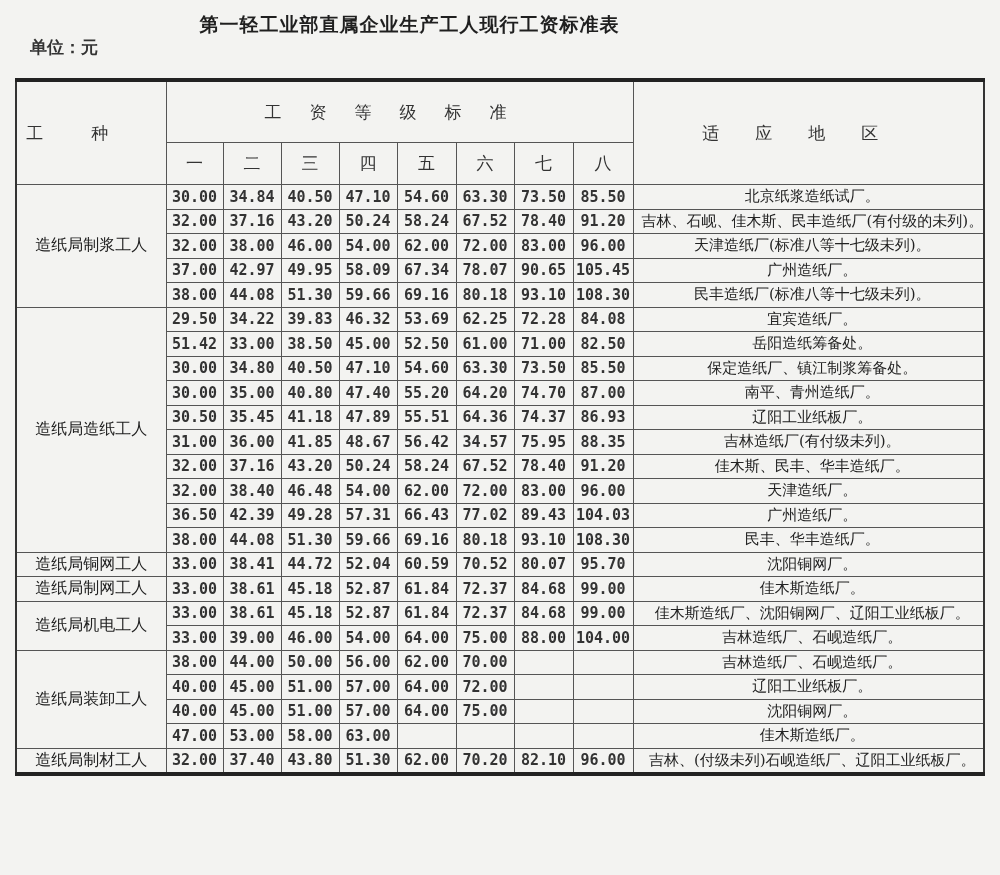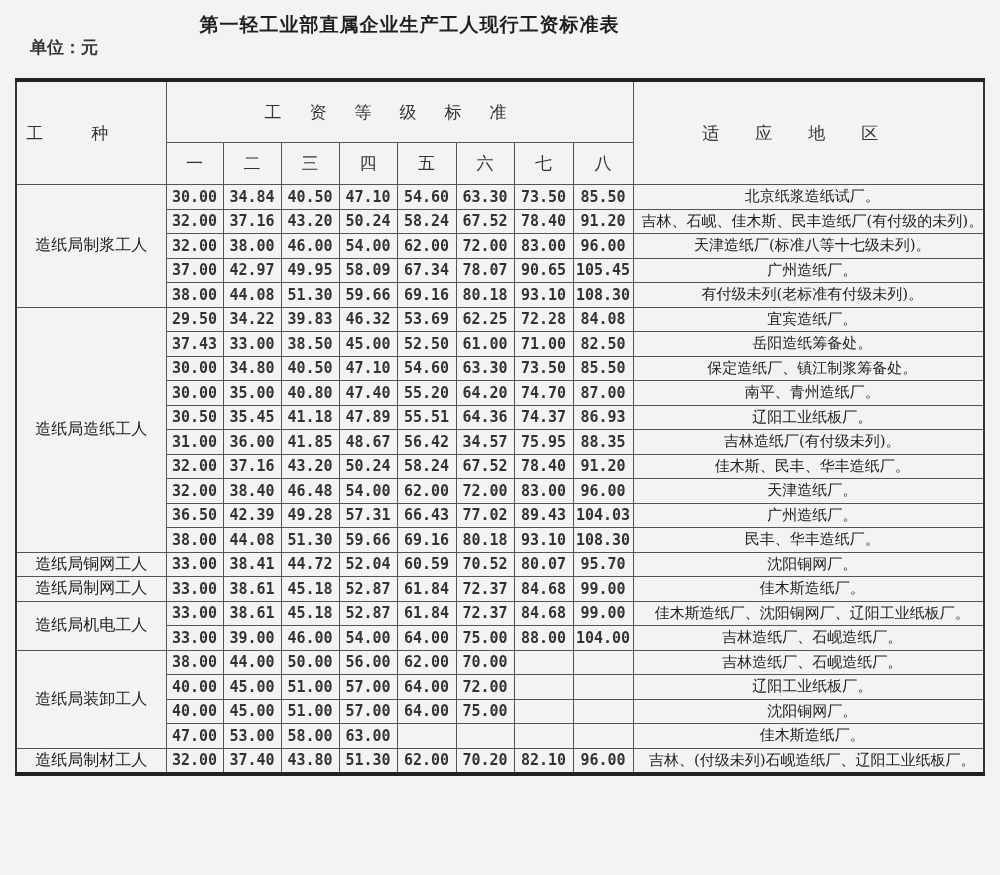--- a/index.html
+++ b/index.html
@@ -134,36 +134,36 @@
       </tr>
       <tr>
         <td class="num">38.00</td>
         <td class="num">44.08</td>
         <td class="num">51.30</td>
         <td class="num">59.66</td>
         <td class="num">69.16</td>
         <td class="num">80.18</td>
         <td class="num">93.10</td>
         <td class="num">108.30</td>
-        <td class="region">有付级未列(老标准有付级未列)。</td>
+        <td class="region">民丰造纸厂(标准八等十七级未列)。</td>
       </tr>
       <tr>
         <td class="trade" rowspan="10">造纸局造纸工人</td>
         <td class="num">29.50</td>
         <td class="num">34.22</td>
         <td class="num">39.83</td>
         <td class="num">46.32</td>
         <td class="num">53.69</td>
         <td class="num">62.25</td>
         <td class="num">72.28</td>
         <td class="num">84.08</td>
         <td class="region">宜宾造纸厂。</td>
       </tr>
       <tr>
-        <td class="num">37.43</td>
+        <td class="num">51.42</td>
         <td class="num">33.00</td>
         <td class="num">38.50</td>
         <td class="num">45.00</td>
         <td class="num">52.50</td>
         <td class="num">61.00</td>
         <td class="num">71.00</td>
         <td class="num">82.50</td>
         <td class="region">岳阳造纸筹备处。</td>
       </tr>
       <tr>

